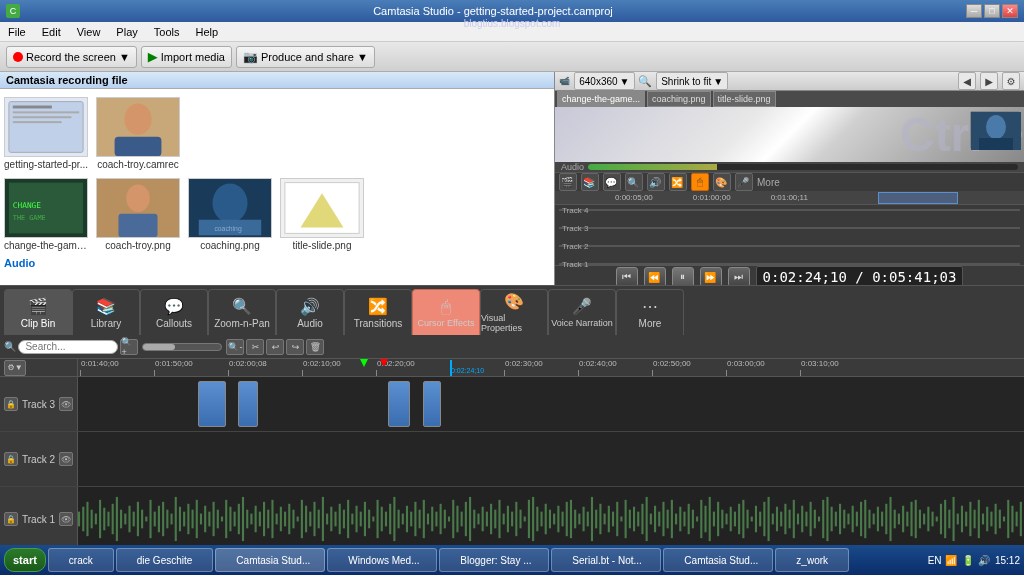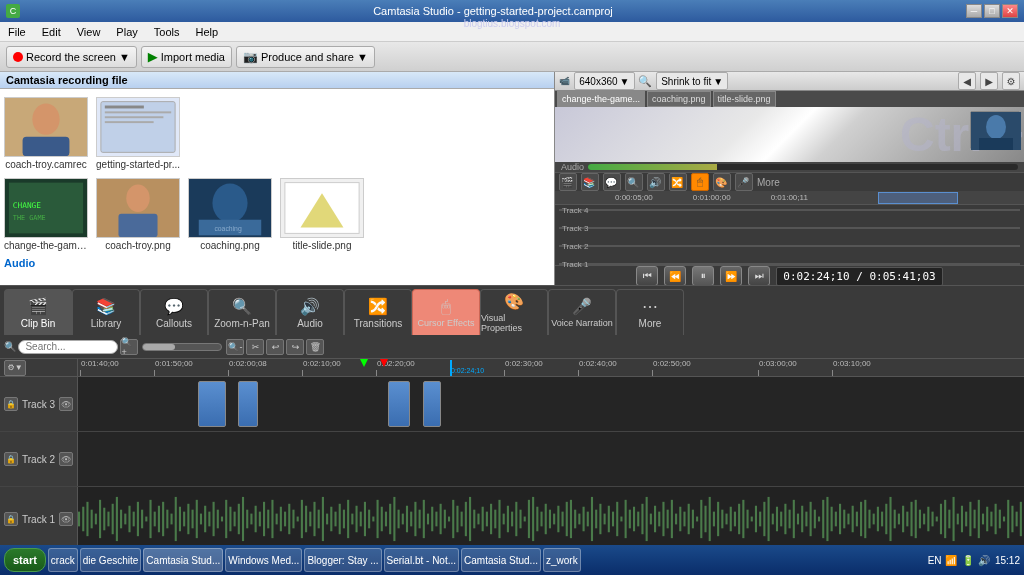--- a/index.html
+++ b/index.html
@@ -347,21 +347,21 @@
       cursor: pointer;
       display: flex;
       align-items: center;
       justify-content: center;
       color: #ddd;
       font-size: 10px;
     }
 
     .time-display {
       color: #fff;
-      font-size: 11px;
+      font-size: 14px;
       background: #222;
       padding: 2px 6px;
       border: 1px solid #555;
       border-radius: 2px;
       font-family: monospace;
     }
 
     
     .taskbar {
       height: 30px;
@@ -390,21 +390,21 @@
       align-items: center;
     }
 
     .taskbar-item {
       height: 24px;
       background: rgba(255,255,255,0.15);
       border: 1px solid rgba(255,255,255,0.3);
       border-radius: 3px;
       color: white;
       font-size: 10px;
-      padding: 0 2px;
+      padding: 0 20px;
       cursor: pointer;
       display: flex;
       align-items: center;
       white-space: nowrap;
       max-width: 110px;
       overflow: hidden;
       text-overflow: ellipsis;
     }
 
     .taskbar-right {
@@ -593,41 +593,41 @@
 
 <div class="app-body">
   <div class="content-area">
 
     <div class="left-panel">
       <div class="clip-bin-header">Camtasia recording file</div>
       <div class="clip-bin-content">
 
         <div class="thumbnails-row">
           <div class="thumb-item">
-            <div class="thumb-img thumb-person">
-              <svg width="84" height="60" viewBox="0 0 84 60">
-                <rect width="84" height="60" fill="#c8a878"></rect>
-                <ellipse cx="42" cy="22" rx="14" ry="16" fill="#d4956a"></ellipse>
-                <rect x="18" y="40" width="48" height="20" rx="4" fill="#3a5a8a"></rect>
-              </svg>
-            </div>
-            <div class="thumb-label">coach-troy.camrec</div>
-          </div>
-          <div class="thumb-item">
             <div class="thumb-img thumb-screenshot">
               <svg width="84" height="60" viewBox="0 0 84 60">
                 <rect width="84" height="60" fill="#e0e8f8"></rect>
                 <rect x="4" y="4" width="76" height="52" rx="2" fill="#c0d0e8" stroke="#aaa" stroke-width="1"></rect>
                 <rect x="8" y="8" width="40" height="3" fill="#888"></rect>
                 <rect x="8" y="14" width="68" height="2" fill="#aaa"></rect>
                 <rect x="8" y="19" width="60" height="2" fill="#aaa"></rect>
                 <rect x="8" y="24" width="50" height="2" fill="#aaa"></rect>
               </svg>
             </div>
             <div class="thumb-label">getting-started-pr...</div>
+          </div>
+          <div class="thumb-item">
+            <div class="thumb-img thumb-person">
+              <svg width="84" height="60" viewBox="0 0 84 60">
+                <rect width="84" height="60" fill="#c8a878"></rect>
+                <ellipse cx="42" cy="22" rx="14" ry="16" fill="#d4956a"></ellipse>
+                <rect x="18" y="40" width="48" height="20" rx="4" fill="#3a5a8a"></rect>
+              </svg>
+            </div>
+            <div class="thumb-label">coach-troy.camrec</div>
           </div>
         </div>
 
         <div class="thumbnails-row">
           <div class="thumb-item">
             <div class="thumb-img thumb-game">
               <svg width="84" height="60" viewBox="0 0 84 60">
                 <rect width="84" height="60" fill="#1a3a2a"></rect>
                 <rect x="4" y="4" width="76" height="52" fill="#2a5a3a"></rect>
                 <text x="8" y="30" fill="#44ff44" font-size="8" font-family="monospace">CHANGE</text>
@@ -872,21 +872,21 @@
           <div class="ruler-tick"></div>
         </div>
         <div class="ruler-mark" style="width:70px;">
           <div class="ruler-label">0:02:40;00</div>
           <div class="ruler-tick"></div>
         </div>
         <div class="ruler-mark" style="width:70px;">
           <div class="ruler-label">0:02:50;00</div>
           <div class="ruler-tick"></div>
         </div>
-        <div class="ruler-mark" style="width:70px;margin-left:32px;">
+        <div class="ruler-mark" style="width:70px;">
           <div class="ruler-label">0:03:00;00</div>
           <div class="ruler-tick"></div>
         </div>
         <div class="ruler-mark" style="width:70px;">
           <div class="ruler-label">0:03:10;00</div>
           <div class="ruler-tick"></div>
         </div>
       </div>
 
       <div style="position:absolute;top:0;left:360px;width:8px;height:8px;background:#0f0;clip-path:polygon(0 0,100% 0,50% 100%);"></div>

